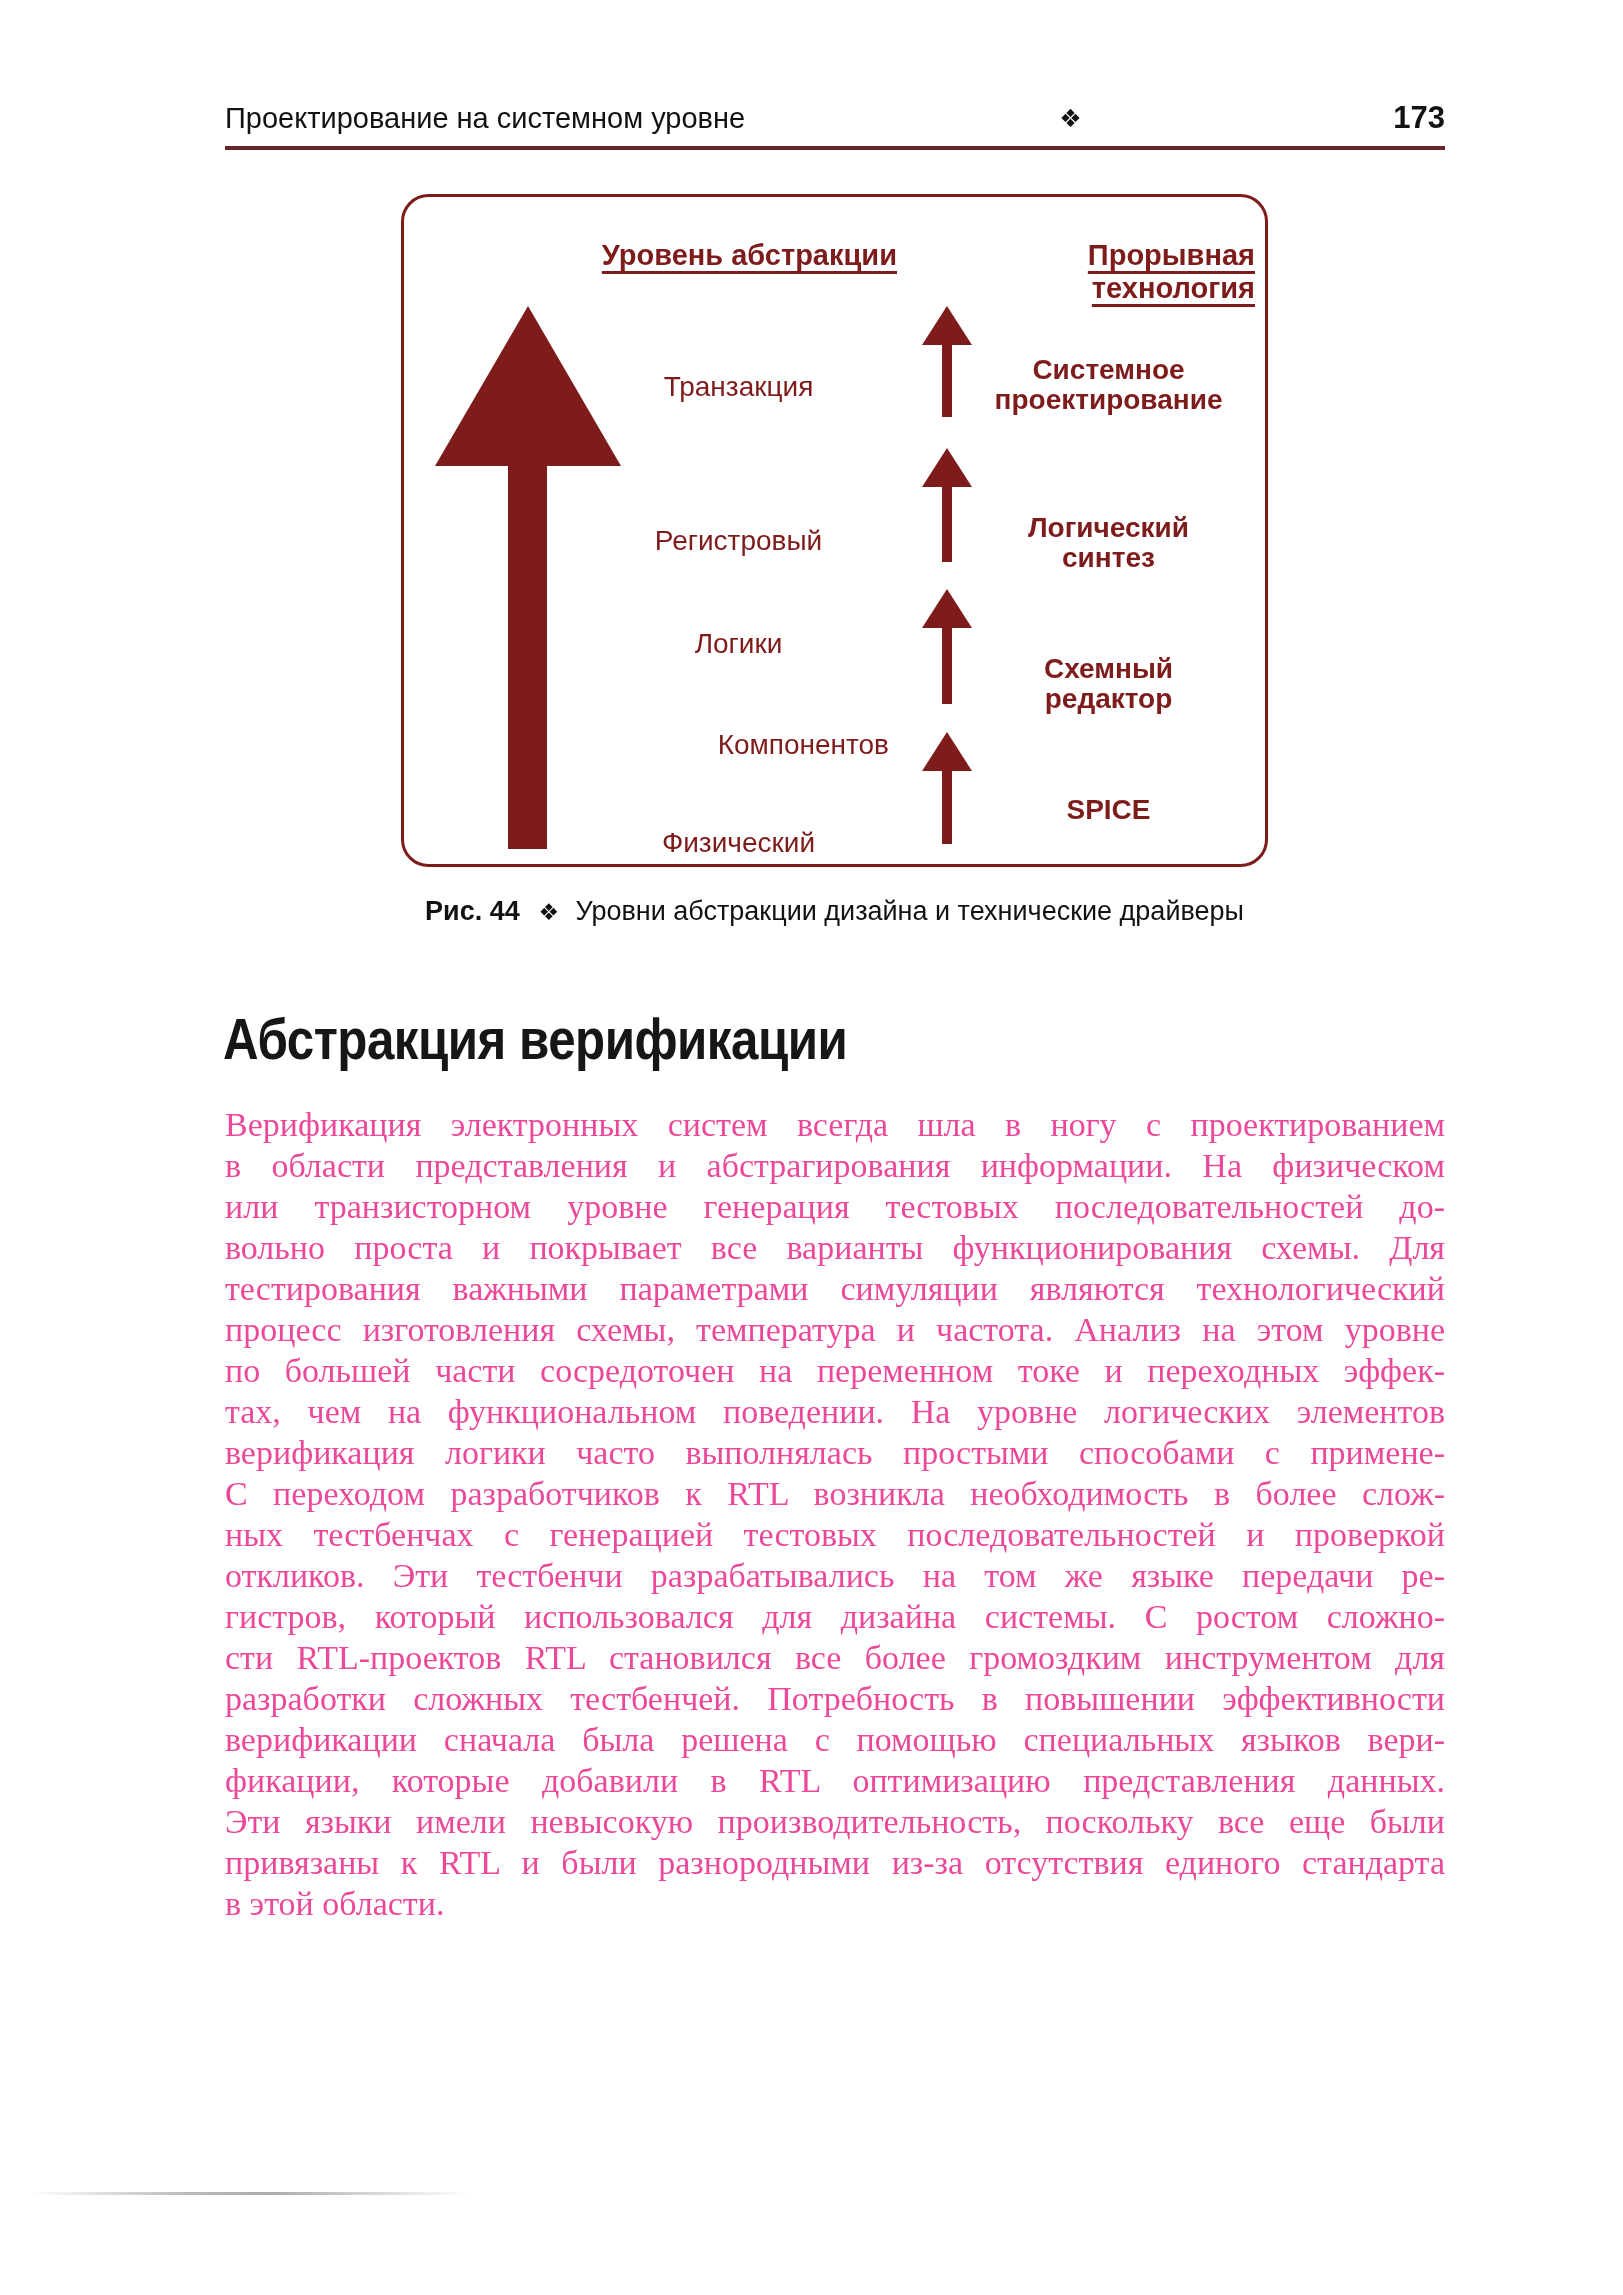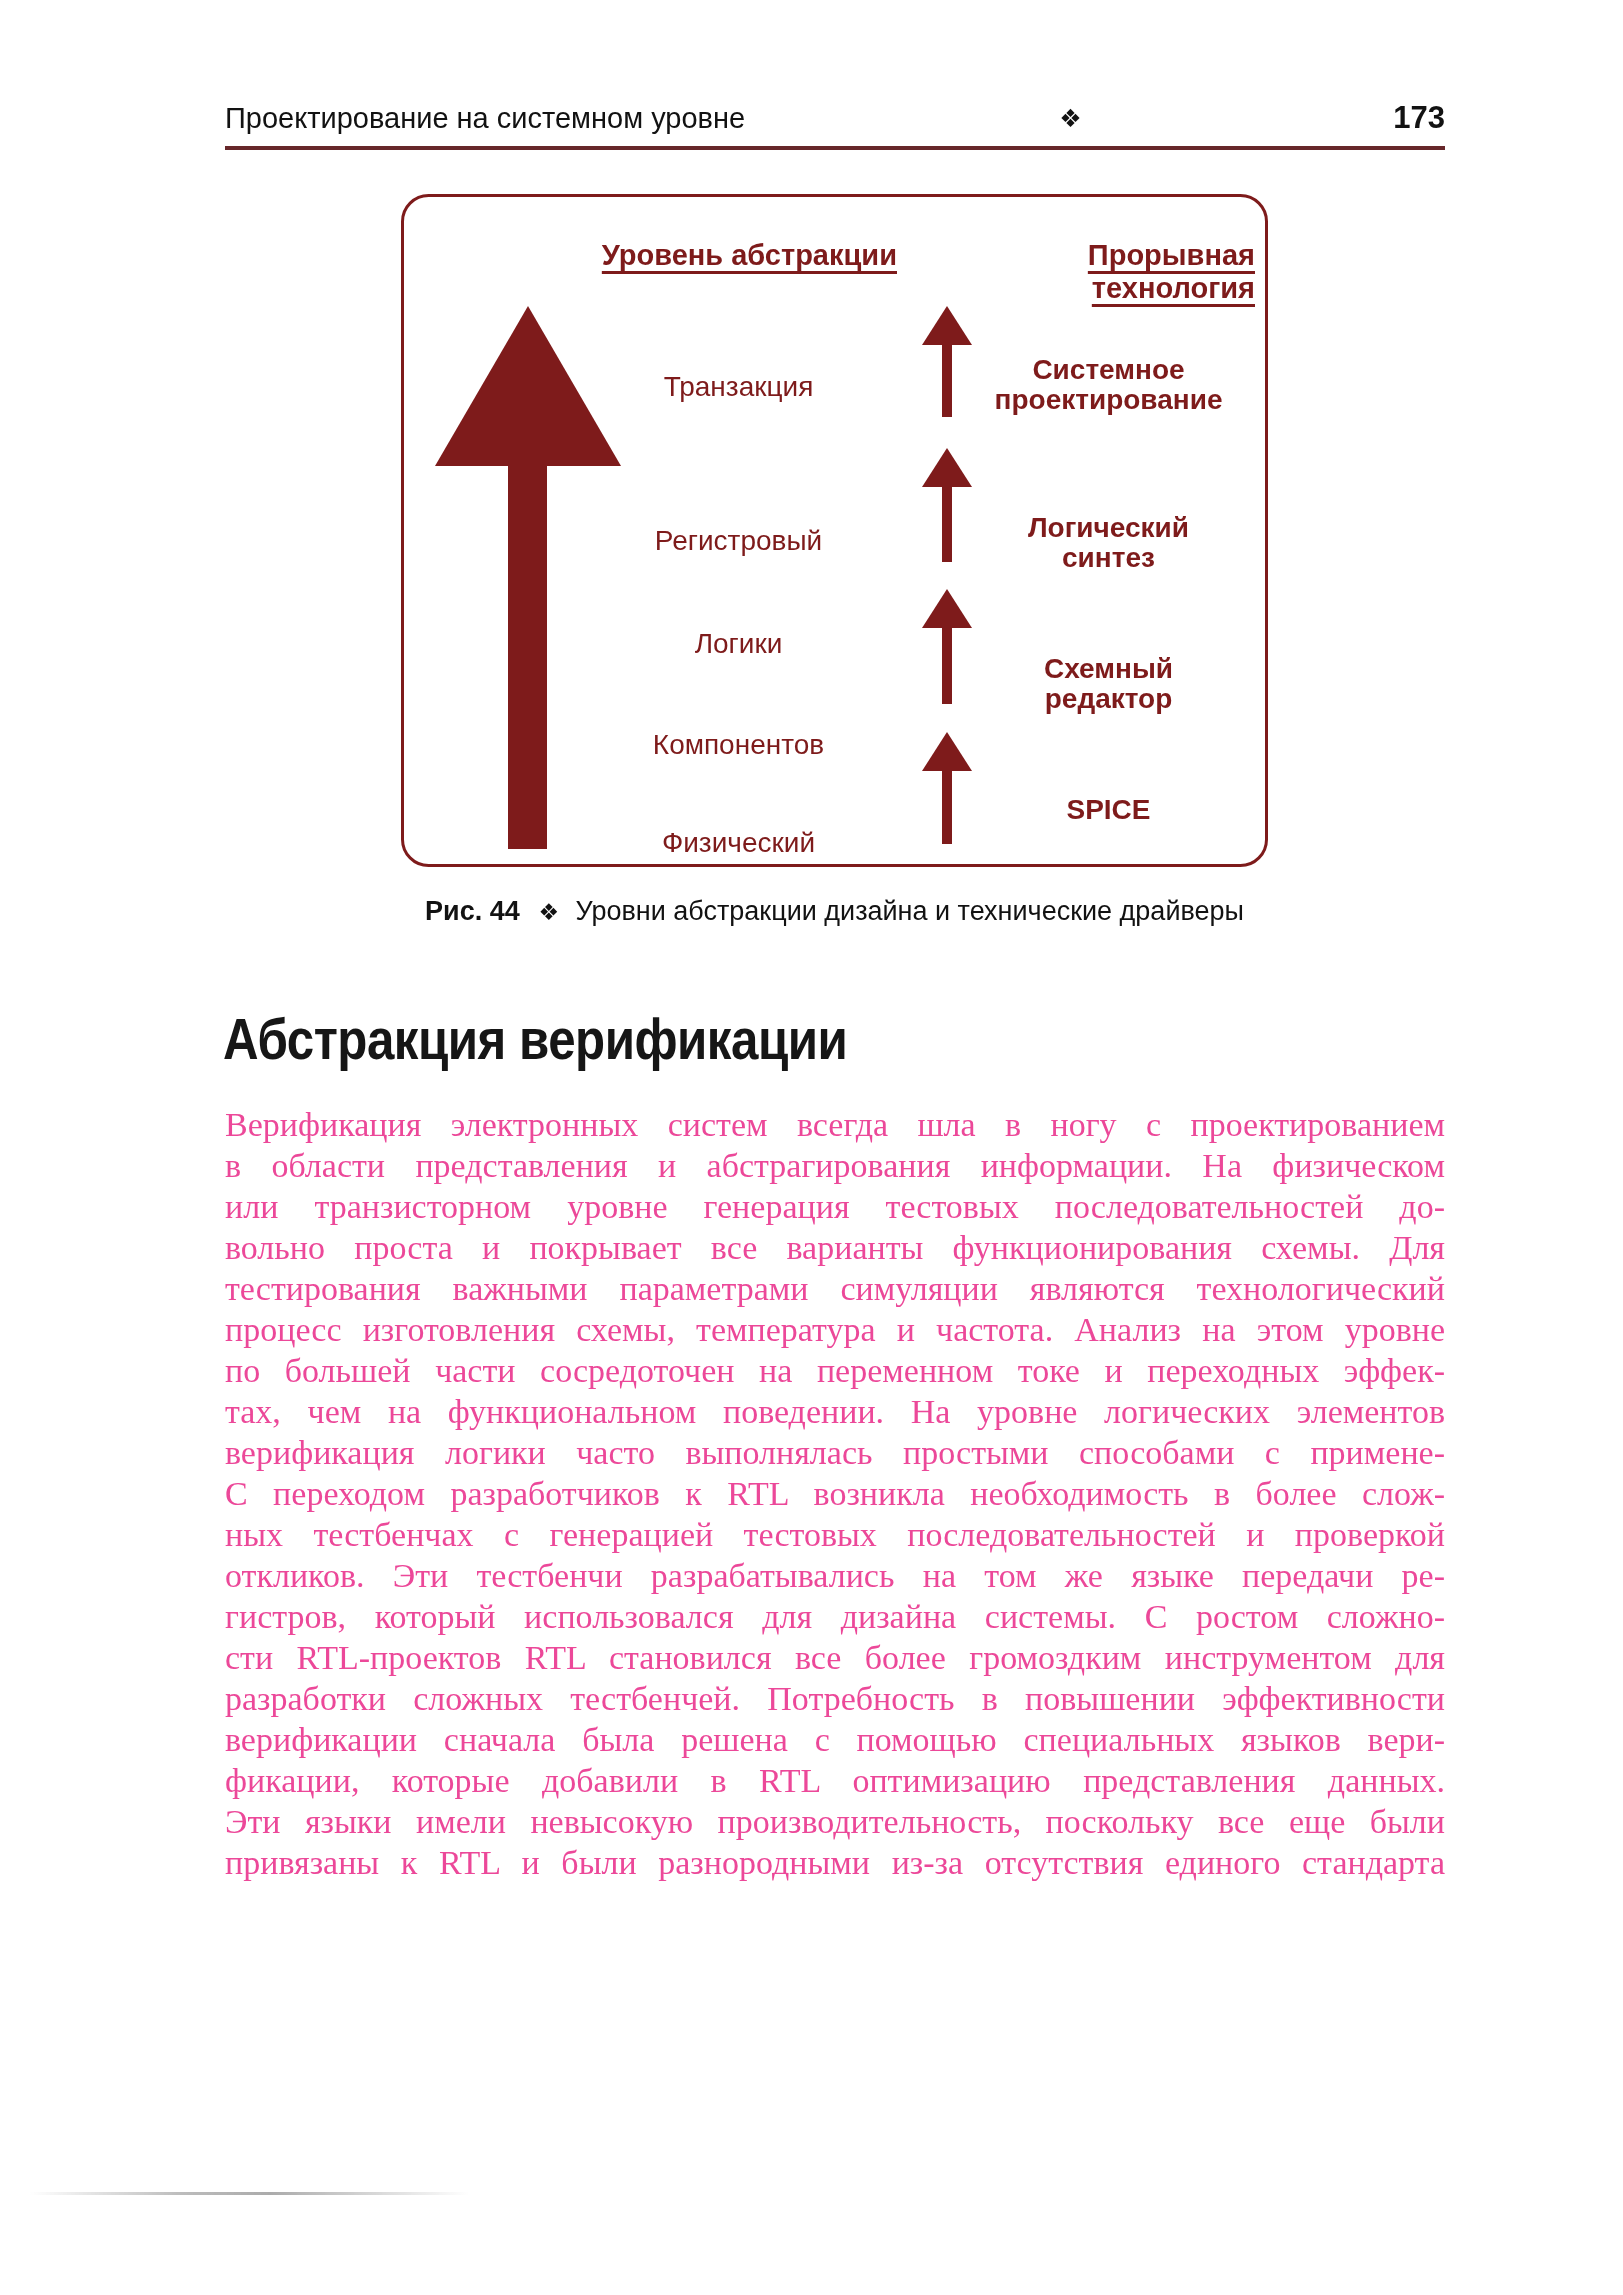--- a/index.html
+++ b/index.html
@@ -60,21 +60,21 @@
   .sarrow.a3{left:922px; top:589px; height:115px;}
   .sarrow.a4{left:922px; top:732px; height:112px;}
   
   .lvl{
     position:absolute; left:588px; width:301px; text-align:center;
     font-size:28px; color:#7e1b1b;margin-top:32px;
   }
   .lvl.l0{top:339px;}
   .lvl.l1{top:493px;}
   .lvl.l2{top:596px;}
-  .lvl.l3{top:697px;}
+  .lvl.l3{top:697px;text-align:right;}
   .lvl.l4{top:795px;}
   .tech{
     position:absolute; left:983px; width:251px; text-align:center;
     font-size:28px; line-height:1.07; color:#7e1b1b; font-weight:bold;
   }
   .tech.t0{top:355px;}
   .tech.t1{top:513px;}
   .tech.t2{top:654px;}
   .tech.t3{top:795px;}
   
@@ -180,18 +180,19 @@
     <div class="bline">С переходом разработчиков к RTL возникла необходимость в более слож-</div>
     <div class="bline">ных тестбенчах с генерацией тестовых последовательностей и проверкой</div>
     <div class="bline">откликов. Эти тестбенчи разрабатывались на том же языке передачи ре-</div>
     <div class="bline">гистров, который использовался для дизайна системы. С ростом сложно-</div>
     <div class="bline">сти RTL-проектов RTL становился все более громоздким инструментом для</div>
     <div class="bline">разработки сложных тестбенчей. Потребность в повышении эффективности</div>
     <div class="bline">верификации сначала была решена с помощью специальных языков вери-</div>
     <div class="bline">фикации, которые добавили в RTL оптимизацию представления данных.</div>
     <div class="bline">Эти языки имели невысокую производительность, поскольку все еще были</div>
     <div class="bline">привязаны к RTL и были разнородными из-за отсутствия единого стандарта</div>
+    <div class="bline last">в этой области.</div>
   </div>
 
   <div class="artifact"></div>
 
 </div>
 
 
 </body></html>

